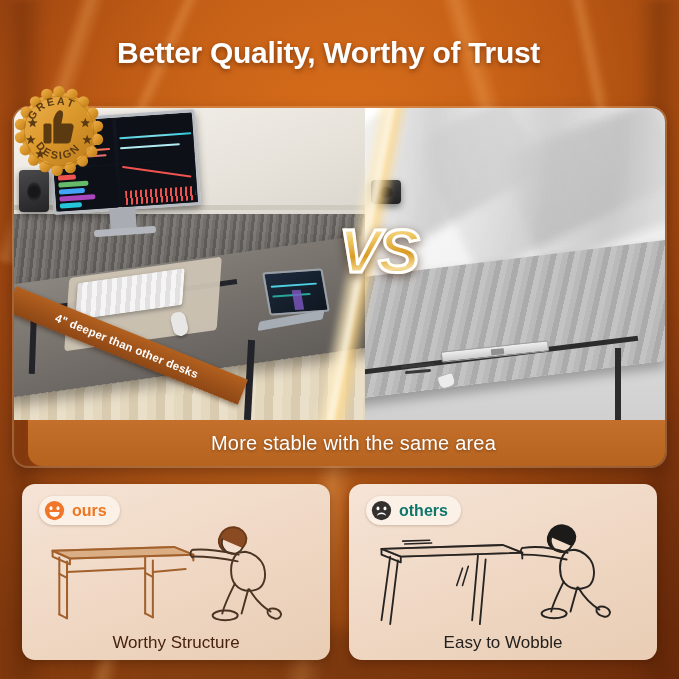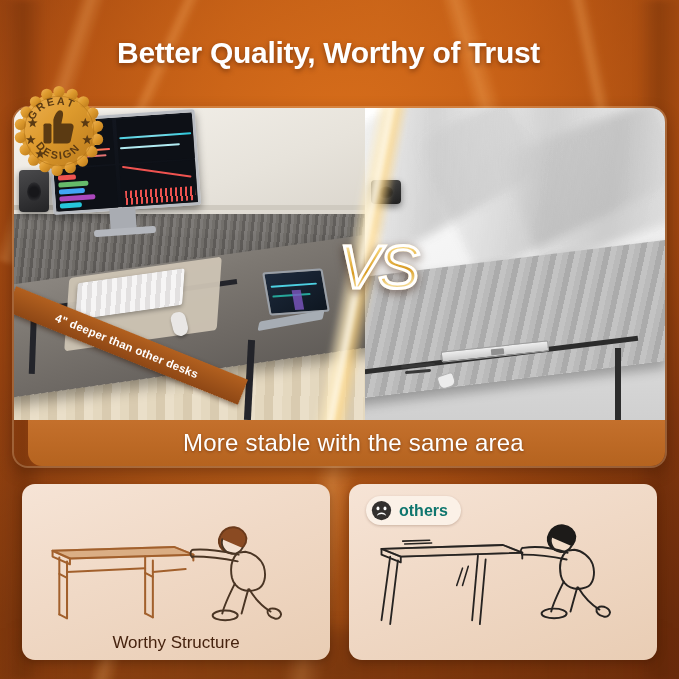--- a/index.html
+++ b/index.html
@@ -88,39 +88,39 @@
   .cup{ position:absolute; width:17px; height:14px; background:#e3e3e3; border:1px solid #aaa; border-radius:3px 3px 6px 6px; transform:rotate(-18deg); }
   .pen{ position:absolute; height:3px; background:#3a3a3a; border-radius:2px; }
 
   
   .split{ position:absolute; top:-40px; left:330px; width:34px; height:400px; z-index:5;
     transform:rotate(11deg);
     background:linear-gradient(90deg,rgba(255,255,255,0) 0%,rgba(255,236,190,.75) 35%,#fff8e6 50%,rgba(255,214,130,.75) 65%,rgba(255,255,255,0) 100%);
     filter:blur(2px); }
 
   
-  .vs{ position:absolute; left:339px; top:236px; z-index:8;
-    font-size:62px; font-weight:normal; font-style:italic; letter-spacing:-2px; line-height:1;
+  .vs{ position:absolute; left:339px; top:220px; z-index:8;
+    font-size:62px; font-weight:bold; font-style:italic; letter-spacing:-2px; line-height:1;
     background:linear-gradient(175deg,#fff6dd 4%,#f3cf72 26%,#d89b24 56%,#f6dc96 78%,#c98d16 100%);
     -webkit-background-clip:text; background-clip:text; color:transparent;
     -webkit-text-stroke:3px #fff; paint-order:stroke fill;
     filter:drop-shadow(0 3px 5px rgba(50,18,2,.55)); }
 
   
   .ribbon{ position:absolute; left:-12px; top:224px; width:250px; height:27px; z-index:7;
     background:linear-gradient(180deg,#b2601f,#8e4715); transform:rotate(22deg);
     display:flex; align-items:center; justify-content:center; overflow:hidden;
     box-shadow:0 2px 5px rgba(40,16,2,.45); }
   .ribbon span{ color:#fff; font-size:11.5px; font-weight:bold; white-space:nowrap; letter-spacing:.2px; }
 
   
   .capbar{ position:absolute; left:14px; bottom:0; width:651px; height:46px; z-index:7;
     background:linear-gradient(180deg,#c4702c,#b5631f); border-radius:0 0 14px 14px;
     display:flex; align-items:center; justify-content:center; }
-  .capbar span{ color:#fff; font-size:24px; letter-spacing:.2px; text-shadow:0 1px 3px rgba(60,22,4,.45); }
+  .capbar span{ color:#fff; font-size:20px; letter-spacing:.2px; text-shadow:0 1px 3px rgba(60,22,4,.45); }
 
   
   .cards{ position:absolute; left:22px; top:484px; width:635px; height:176px; z-index:6;
     display:flex; gap:19px; }
   .card{ position:relative; flex:1; border-radius:13px; overflow:hidden;
     background:linear-gradient(160deg,#f6e4d6 0%,#f0d9c6 45%,#e9cdb4 100%);
     box-shadow:0 3px 9px rgba(50,18,2,.35); }
   .pill{ position:absolute; left:17px; top:12px; height:29px; padding:0 13px 0 5px;
     background:#fbf1e7; border-radius:16px; display:flex; align-items:center; gap:7px;
     box-shadow:0 1px 3px rgba(60,25,5,.22); }
@@ -280,20 +280,31 @@
 
   <div class="capbar">
     <span>More stable with the same area</span>
   </div>
 </div>
 <div class="vs">VS</div>
 
 <div class="cards">
 
   <div class="card">
+    <div class="pill">
+      <span class="face">
+        <svg viewBox="0 0 24 24" width="21" height="21">
+          <circle cx="12" cy="12" r="11" fill="#f0762a"></circle>
+          <ellipse cx="8" cy="9.4" rx="1.7" ry="2.2" fill="#fff"></ellipse>
+          <ellipse cx="16" cy="9.4" rx="1.7" ry="2.2" fill="#fff"></ellipse>
+          <path d="M6.2 13.6 H17.8 A5.8 5.8 0 0 1 6.2 13.6 Z" fill="#fff"></path>
+        </svg>
+      </span>
+      <span class="txt" style="color:#ef7622;">ours</span>
+    </div>
 
     <div class="scene">
       <svg viewBox="0 0 300 112" width="100%" height="100%">
         <g fill="none" stroke="#a2602c" stroke-width="2.1" stroke-linecap="round" stroke-linejoin="round">
 
           <path d="M22,34 L148,30 L168,38 L40,42 Z" fill="#c98a4d" opacity=".55"></path>
           <path d="M22,34 L148,30 L168,38 L40,42 Z"></path>
           <path d="M22,34 L22,40 L40,48 L40,42"></path>
           <path d="M168,38 L168,44"></path>
 
@@ -367,14 +378,15 @@
           <path d="M170,31 a5,5 0 0 0 0,7"></path>
           <path d="M213,66 C208,76 202,88 200,97"></path>
           <path d="M228,72 C234,82 242,90 250,95"></path>
           <path d="M227,72 C224,82 222,90 220,97"></path>
           <ellipse cx="203" cy="99" rx="13" ry="5"></ellipse>
           <path d="M250,92 a9,7 0 0 1 11,6 a5,5 0 0 1 -7,4 a9,7 0 0 1 -7,-8 Z"></path>
         </g>
       </svg>
     </div>
 
+    <div class="cardcap" style="color:#23201d;">Easy to Wobble</div>
   </div>
 </div>
 
 </body></html>

